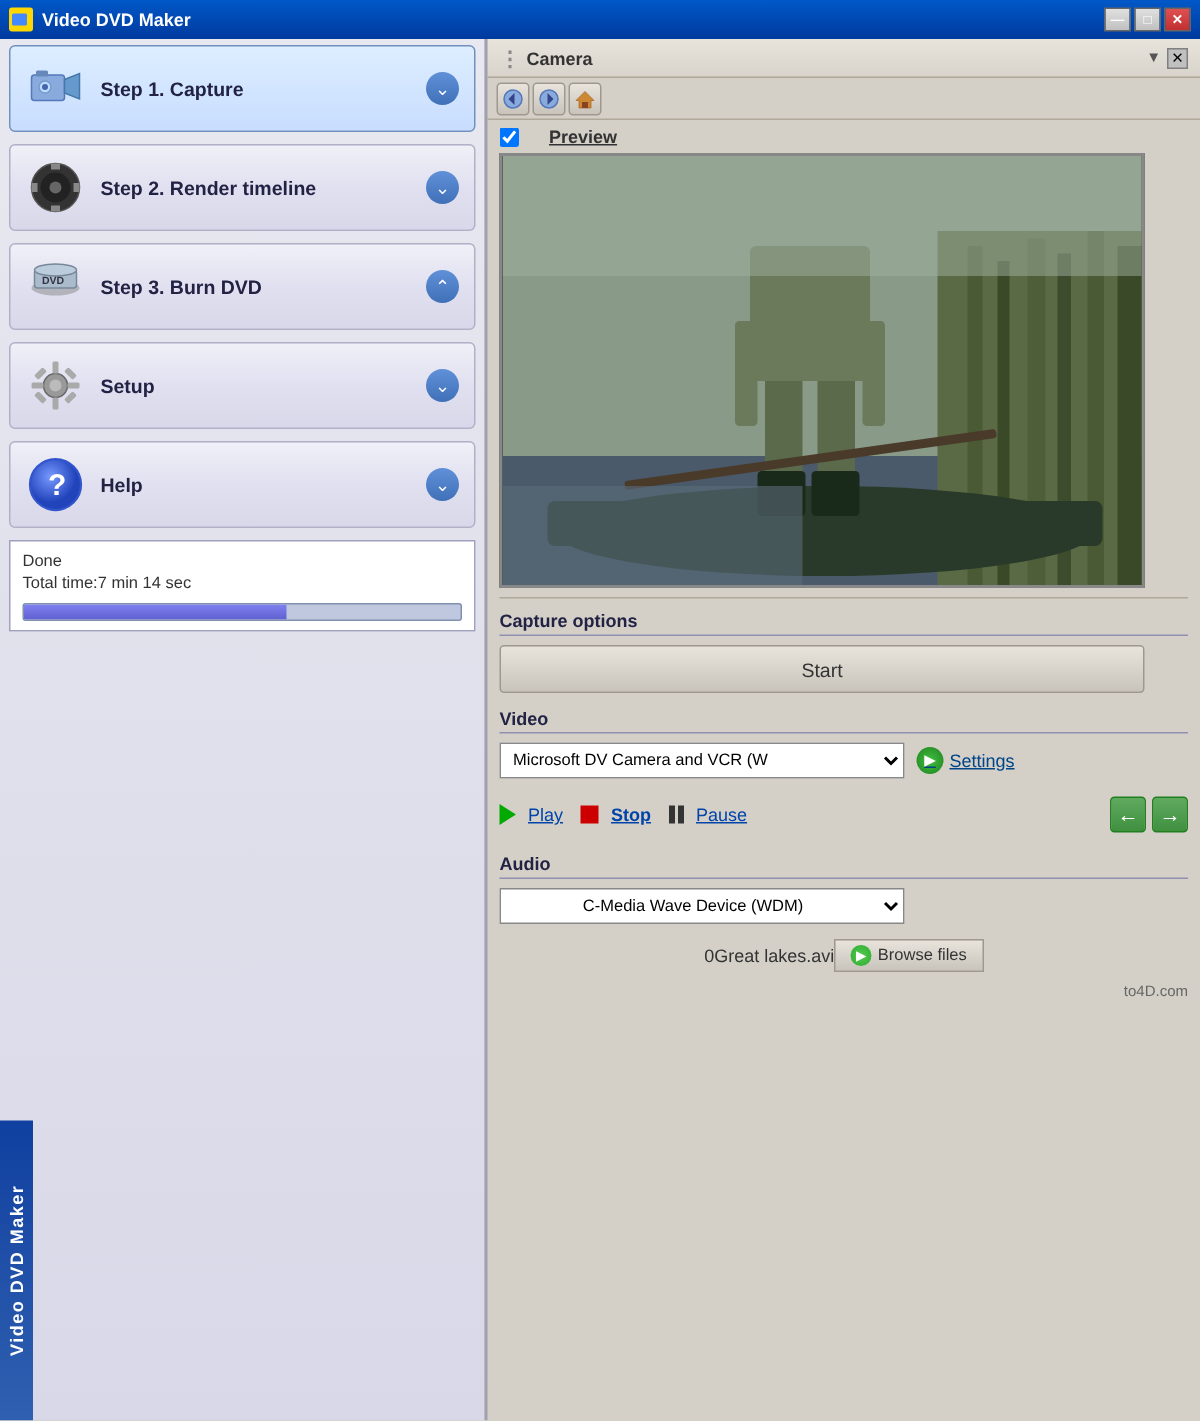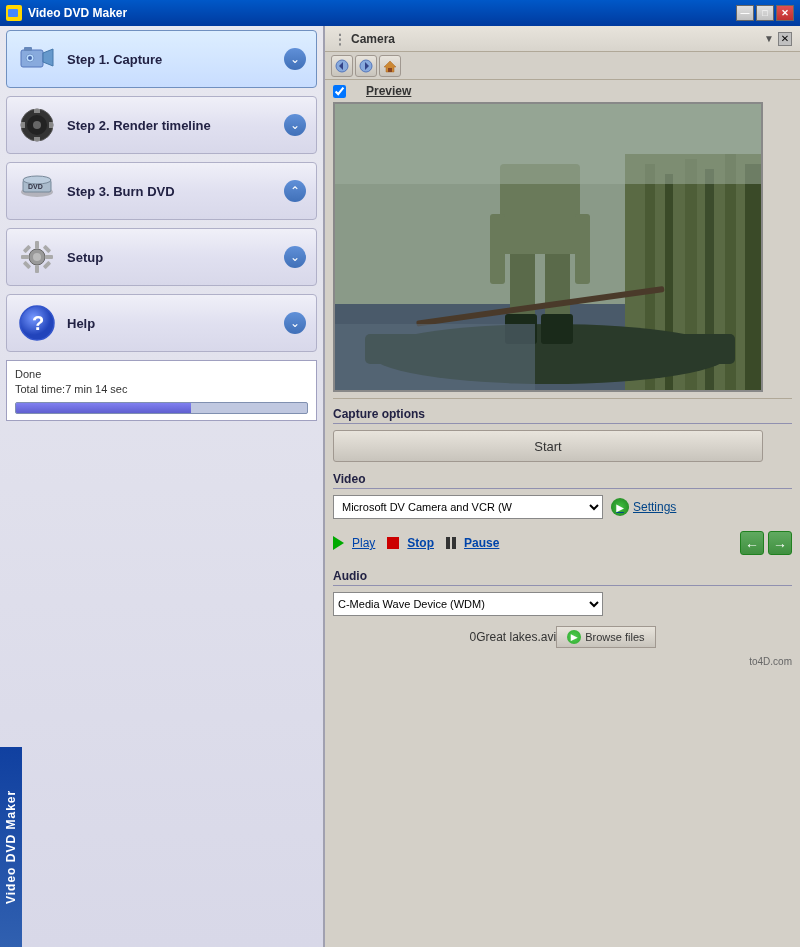--- a/index.html
+++ b/index.html
@@ -381,20 +381,21 @@
       padding: 4px 8px;
     }
     .audio-select {
       width: 270px;
       height: 24px;
       background: white;
       border: 1px solid #888;
       padding: 2px 0;
       font-size: 11px;
       appearance: auto;
+      text-align: center;
     }
 
     
     .file-section {
       padding: 6px 8px;
       display: flex;
       align-items: center;
       justify-content: center;
     }
     .file-name {
@@ -648,21 +649,21 @@
         </div>
         <div class="play-btn">
           <div class="stop-icon"></div>
           <span style="margin-left:4px; text-decoration:underline; color:#0044aa;font-weight:bold;">Stop</span>
         </div>
         <div class="play-btn">
           <div class="pause-icon">
             <div class="pause-bar"></div>
             <div class="pause-bar"></div>
           </div>
-          <span style="margin-left:4px; text-decoration:underline; color:#0044aa;font-weight:bold;">Pause</span>
+          <span style="margin-left:4px; text-decoration:underline; color:#0044aa;">Pause</span>
         </div>
         <div class="playback-nav">
           <div class="nav-arrow-btn">←</div>
           <div class="nav-arrow-btn">→</div>
         </div>
       </div>
     </div>
 
     <div class="audio-section">
       <div class="section-title">Audio</div>

